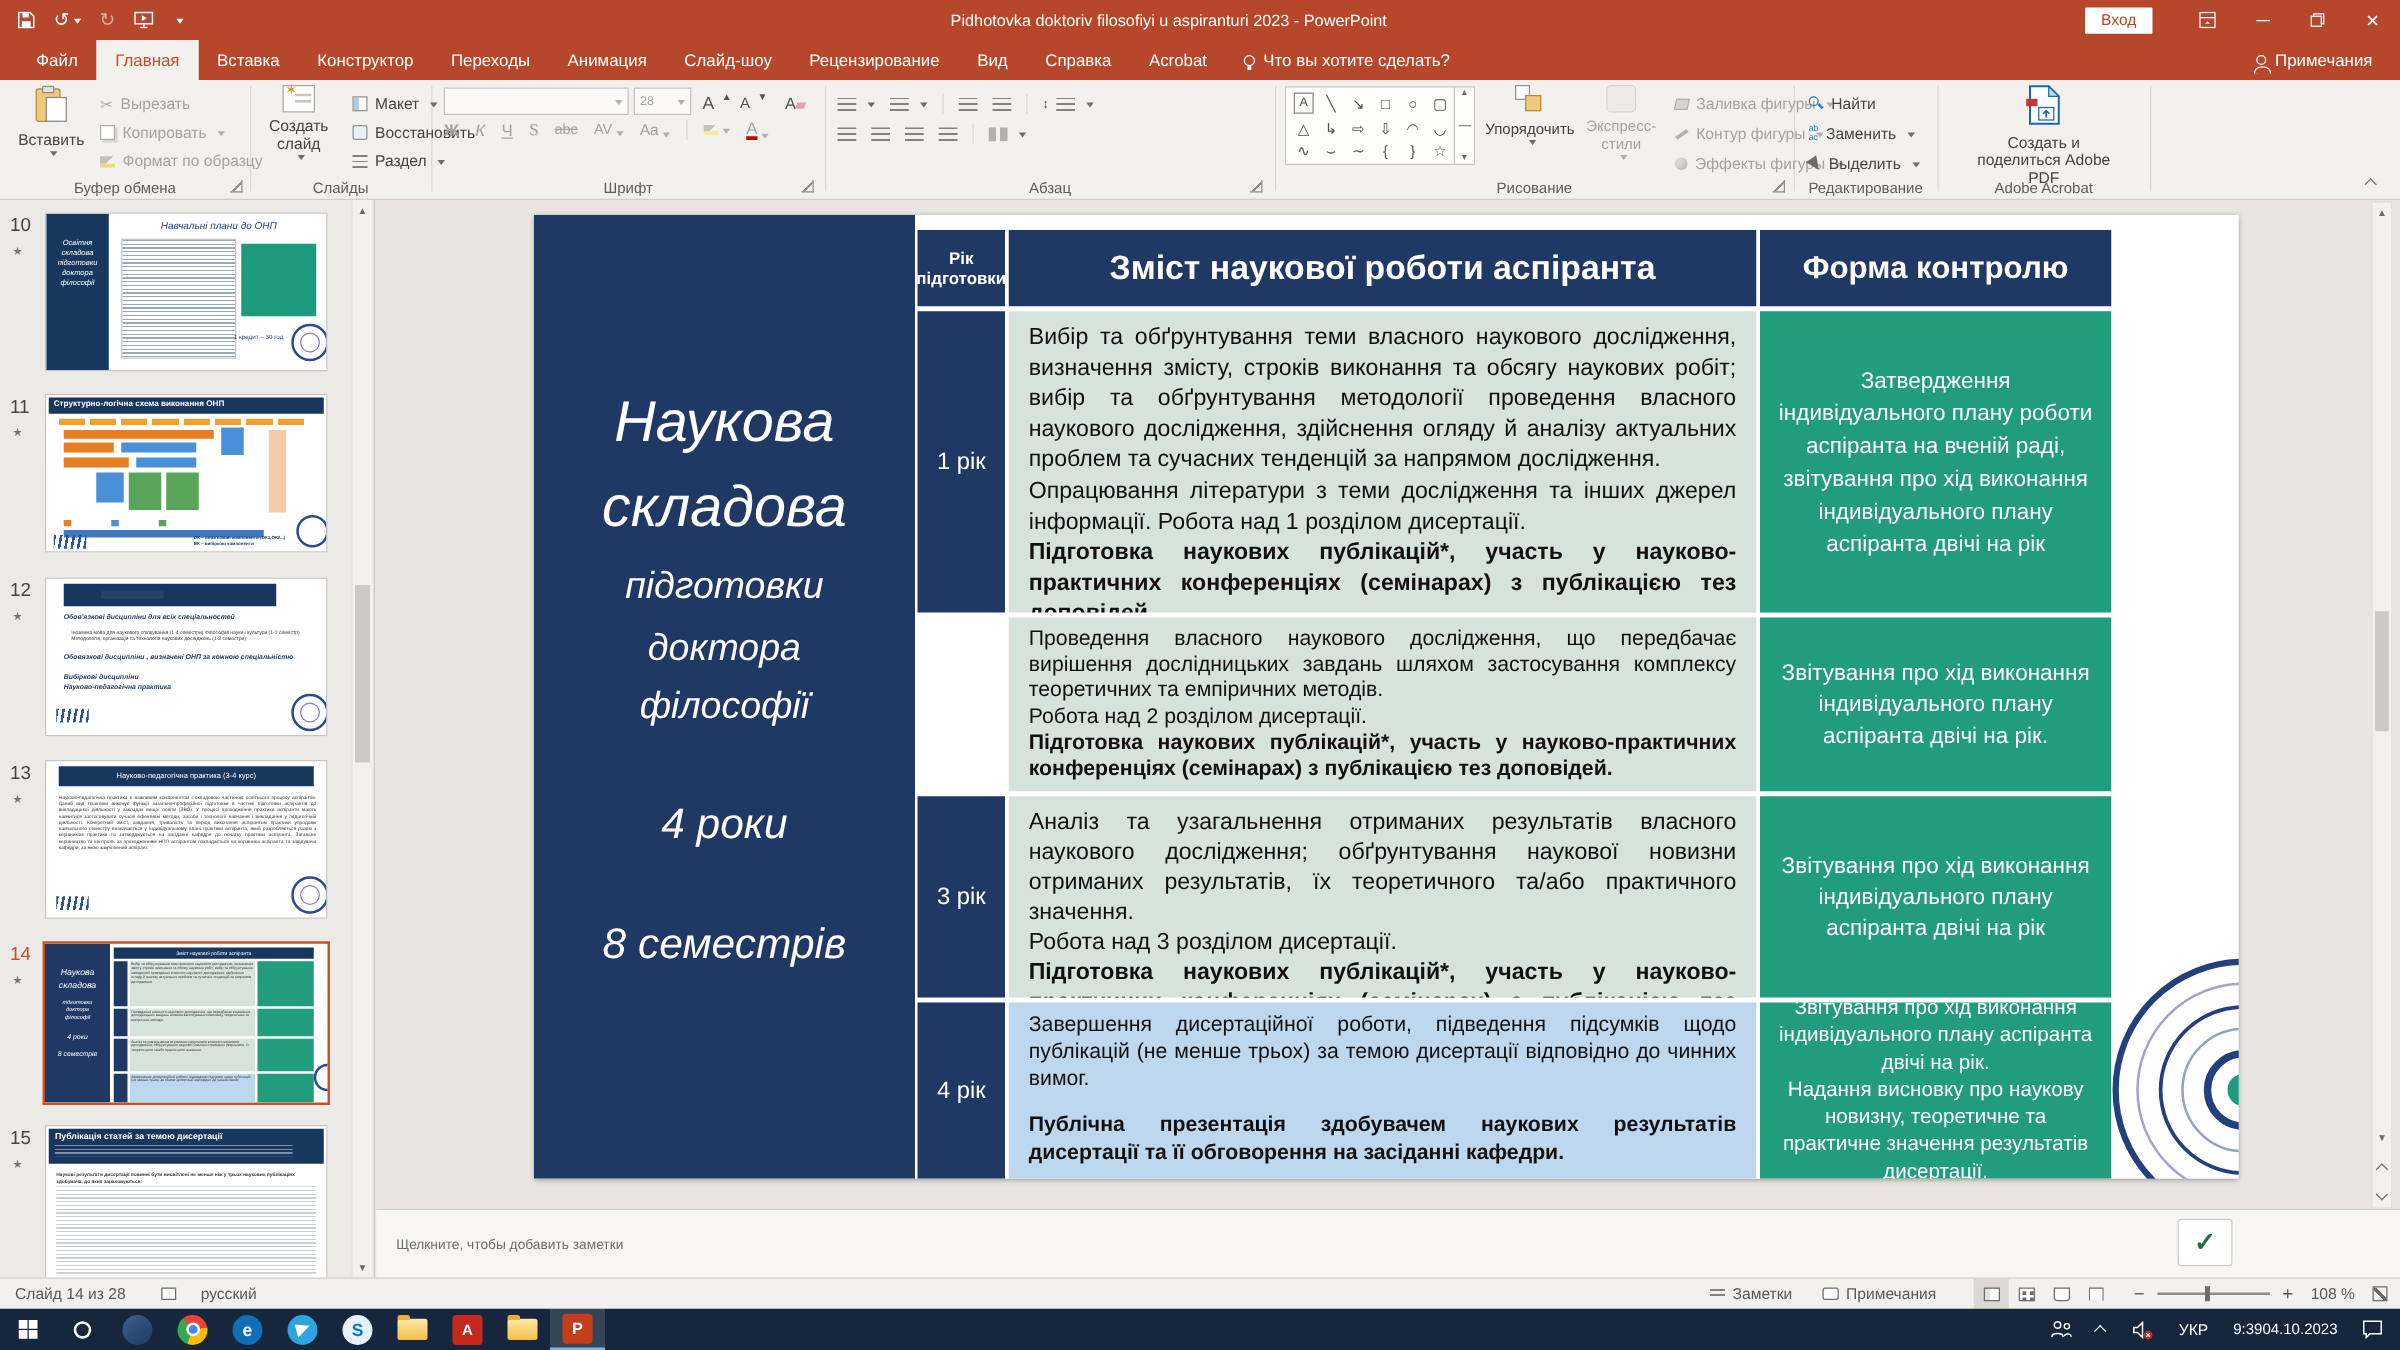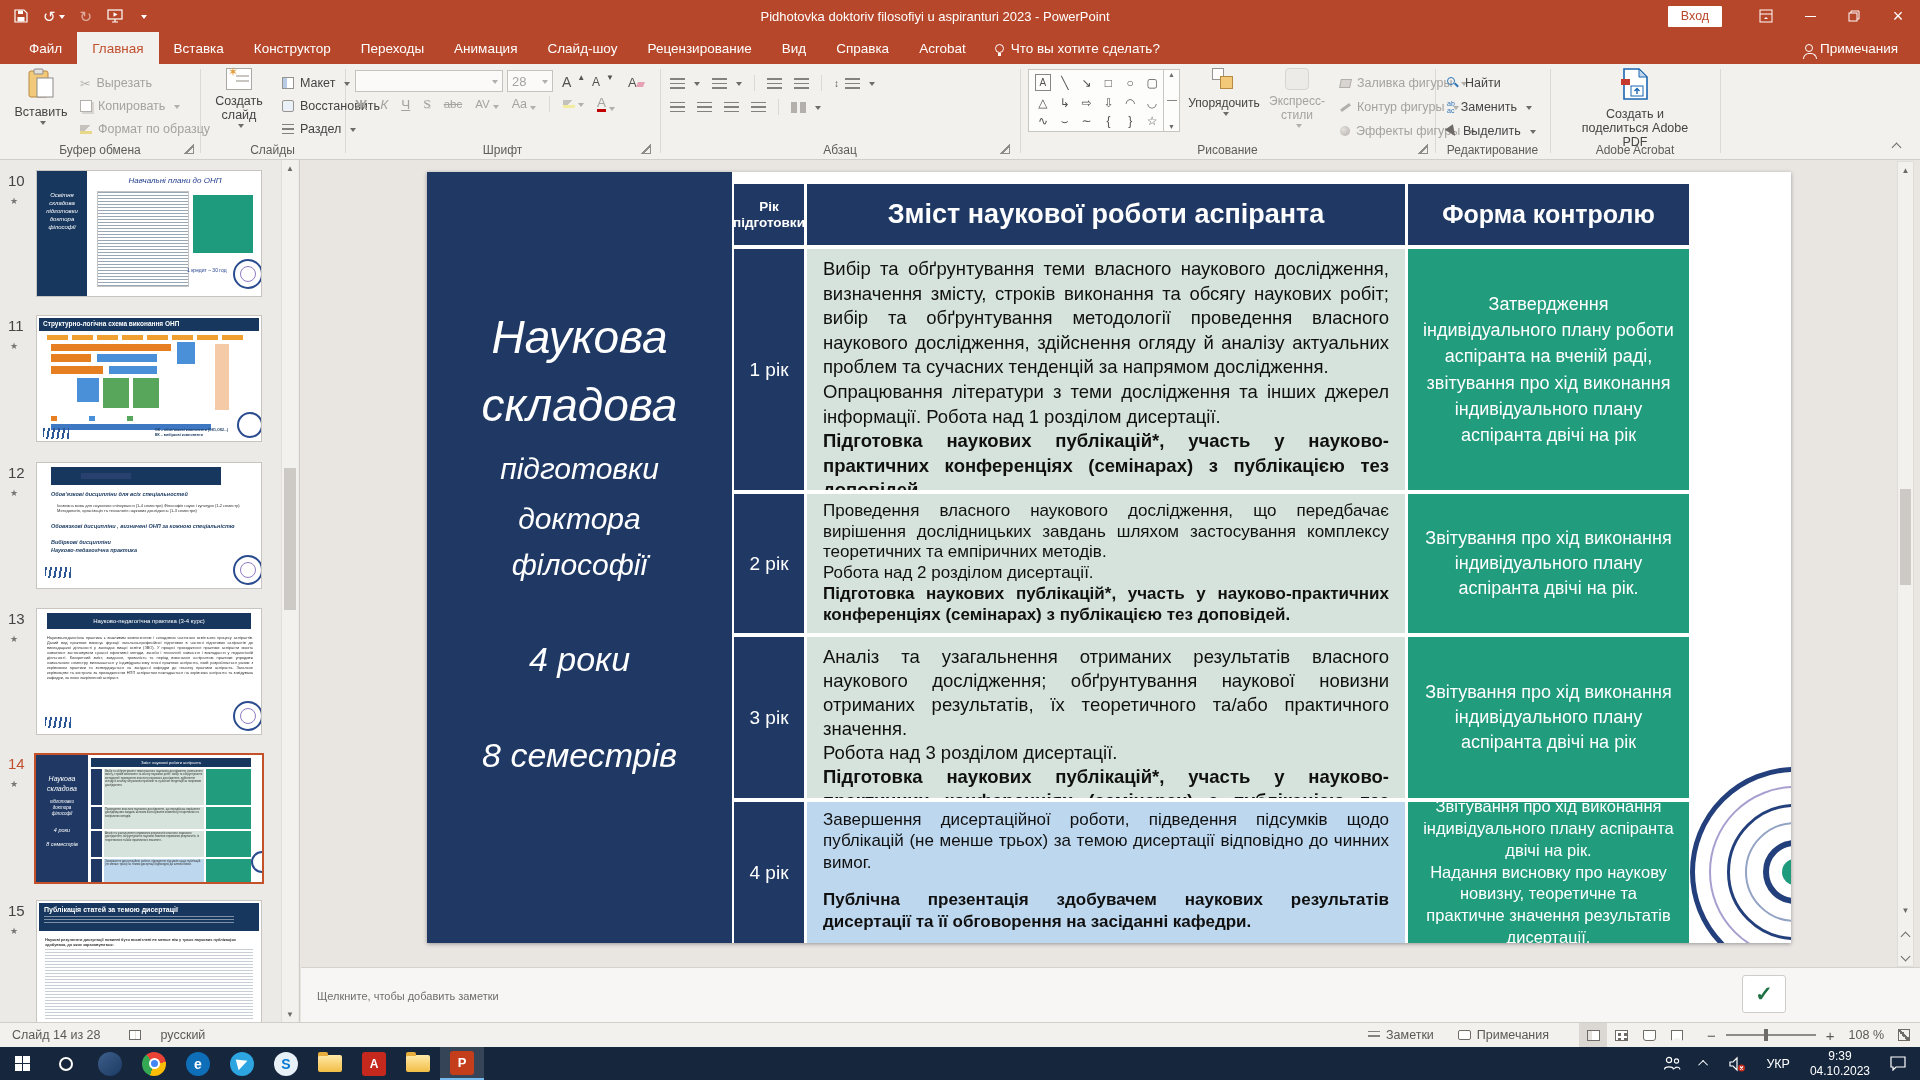--- a/index.html
+++ b/index.html
@@ -38,21 +38,21 @@
   .caret{display:inline-block;width:0;height:0;border:3.5px solid transparent;border-top:4px solid #6F6C68;margin-left:3px;transform:translateY(2px);}
   .caret.lt{border-top-color:#B3B0AC;}
   .bigbtn{top:4px;height:68px;display:flex;flex-direction:column;align-items:center;justify-content:flex-start;text-align:center;line-height:14px;}
   .bigbtn .blab{margin-top:4px;}
   .sbtn{display:flex;align-items:center;gap:6px;white-space:nowrap;height:20px;}
   .sbtn.dis{color:#A6A39F;}
   .ic-lines{display:inline-block;width:15px;height:11px;background:repeating-linear-gradient(#85827D 0 1.5px,transparent 1.5px 4.5px);}
   .ic-lines.dim{background:repeating-linear-gradient(#B3B0AC 0 1.5px,transparent 1.5px 4.5px);}
   .ic-cols{display:inline-block;width:15px;height:11px;background:linear-gradient(90deg,#B3B0AC 0 6px,transparent 6px 9px,#B3B0AC 9px 15px);}
   .ic-sq{display:inline-block;width:12px;height:12px;border:1px solid #979490;background:#fff;}
-  .combo{top:6px;height:22px;background:#FBFAF9;border:1px solid #C6C3BF;color:#A6A39F;display:flex;align-items:center;padding:0 4px;font-size:13px;}
+  .combo{top:6px;height:22px;background:#FBFAF9;border:1px solid #C6C3BF;color:#A6A39F;display:flex;align-items:center;padding:0 4px;font-size:10px;}
   .combo .cdrop{margin-left:auto;}
   .fbtn{color:#A6A39F;font-size:13.5px;display:flex;align-items:flex-end;}
   .shapebox{left:1028px;top:5px;width:152px;height:63px;background:#FDFDFC;border:1px solid #C9C6C2;display:grid;grid-template-columns:repeat(6,1fr);padding:1px 16px 1px 3px;font-size:12px;color:#55524E;position:absolute;}
   .shapebox i{font-style:normal;display:flex;align-items:center;justify-content:center;}
   .shapescroll{left:1163px;top:5px;width:16px;height:63px;border-left:1px solid #C9C6C2;display:flex;flex-direction:column;align-items:center;justify-content:space-between;padding:2px 0;font-size:7px;color:#6F6C68;}
   .stack3{display:flex;flex-direction:column;gap:4px;}
 
   
   #thumbpanel{left:0;top:160px;width:300px;height:862px;background:#ECEAE7;border-right:1px solid #D0CDC9;overflow:hidden;}
   .thumb{left:36px;width:226px;height:127px;background:#fff;border:1px solid #C8C5C1;overflow:hidden;}
@@ -117,21 +117,21 @@
   .circ{width:24px;height:24px;border-radius:50%;display:flex;align-items:center;justify-content:center;font-weight:bold;color:#fff;font-size:14px;}
   .chromeic{width:24px;height:24px;border-radius:50%;background:conic-gradient(from -40deg,#EA4335 0 120deg,#FBBC05 120deg 240deg,#34A853 240deg 360deg);display:flex;align-items:center;justify-content:center;}
   .chromeic i{width:11px;height:11px;border-radius:50%;background:#4285F4;border:2.5px solid #fff;}
   .folder{width:24px;height:17px;background:linear-gradient(#FFE9A8,#F2BE45);border-radius:2px;position:relative;}
   .folder:before{content:"";position:absolute;left:0;top:-3px;width:10px;height:4px;background:#E8AE3B;border-radius:2px 2px 0 0;}
   .tile{width:24px;height:24px;border-radius:3px;display:flex;align-items:center;justify-content:center;font-weight:bold;color:#fff;font-size:14px;}
   .plane{width:0;height:0;border-left:11px solid #fff;border-top:4px solid transparent;border-bottom:7px solid transparent;transform:rotate(-15deg);}
   .tray{margin-left:auto;display:flex;align-items:center;gap:4px;padding-right:6px;}
   .trayslot{height:33px;display:flex;align-items:center;justify-content:center;padding:0 8px;}
   .chevw{display:inline-block;width:7px;height:7px;border-left:1.7px solid #fff;border-top:1.7px solid #fff;transform:rotate(45deg) translateY(2px);}
-  .clock{display:flex;flex-direction:column;align-items:center;justify-content:center;font-size:12px;line-height:15px;}
+  .clock{display:flex;flex-direction:row;align-items:center;justify-content:center;font-size:12px;line-height:15px;}
 </style>
 </head>
 <body>
 
 <div id="root">
 
   <div id="titlebar" class="ab">
     <div class="qat ab">
       <span class="qi">
           <svg width="14" height="14" viewBox="0 0 14 14">
@@ -564,21 +564,20 @@
     <div class="th ab" style="left:981px;top:12px;width:281px;height:61px;font-size:25px;">Форма контролю</div>
 
     <div class="ty ab" style="left:307px;top:77px;width:70px;height:241px;">1 рік</div>
     <div class="tc ab" style="left:380px;top:77px;width:598px;height:241px;font-size:18.5px;line-height:1.33;padding:8px 16px;">
       <p>Вибір та обґрунтування теми власного наукового дослідження, визначення змісту, строків виконання та обсягу наукових робіт; вибір та обґрунтування методології проведення власного наукового дослідження, здійснення огляду й аналізу актуальних проблем та сучасних тенденцій за напрямом дослідження.</p>
         <p>Опрацювання літератури з теми дослідження та інших джерел інформації. Робота над 1 розділом дисертації.</p>
         <p class="b">Підготовка наукових публікацій*, участь у науково-практичних конференціях (семінарах) з публікацією тез доповідей.</p>
     </div>
     <div class="tk ab" style="left:981px;top:77px;width:281px;height:241px;font-size:18px;line-height:1.45;">Затвердження індивідуального плану роботи аспіранта на вченій раді, звітування про хід виконання індивідуального плану аспіранта двічі на рік</div>
 
-    <div class="ty ab" style="left:307px;top:322px;width:70px;height:139px;">2 рік</div>
     <div class="tc ab" style="left:380px;top:322px;width:598px;height:139px;font-size:17px;line-height:1.22;padding:7px 16px;">
       <p>Проведення власного наукового дослідження, що передбачає вирішення дослідницьких завдань шляхом застосування комплексу теоретичних та емпіричних методів.</p>
         <p>Робота над 2 розділом дисертації.</p>
         <p class="b">Підготовка наукових публікацій*, участь у науково-практичних конференціях (семінарах) з публікацією тез доповідей.</p>
     </div>
     <div class="tk ab" style="left:981px;top:322px;width:281px;height:139px;font-size:18px;line-height:1.4;">Звітування про хід виконання індивідуального плану аспіранта двічі на рік.</div>
 
     <div class="ty ab" style="left:307px;top:465px;width:70px;height:161px;">3 рік</div>
     <div class="tc ab" style="left:380px;top:465px;width:598px;height:161px;font-size:18.5px;line-height:1.3;padding:8px 16px;">
       <p>Аналіз та узагальнення отриманих результатів власного наукового дослідження; обґрунтування наукової новизни отриманих результатів, їх  теоретичного та/або практичного значення.</p>

